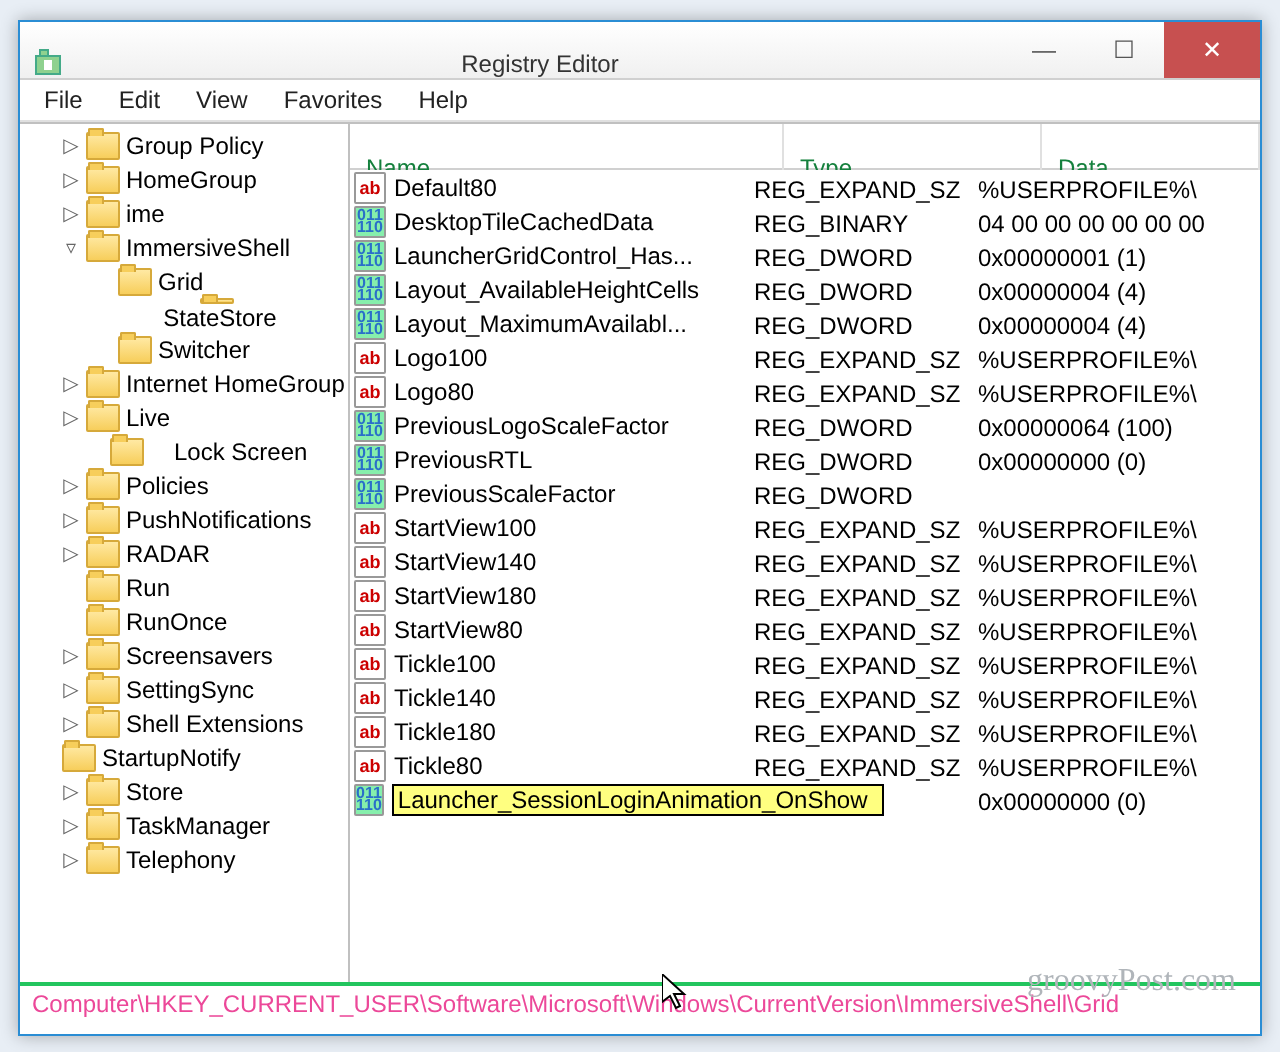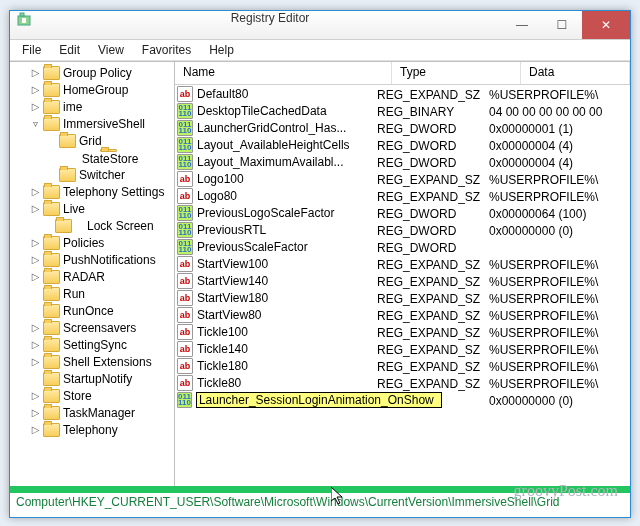--- a/index.html
+++ b/index.html
@@ -1,47 +1,47 @@
 <!DOCTYPE html>
 <html><head>
 <meta charset="utf-8">
 <style>
 html,body{margin:0;padding:0;font-family:"Segoe UI",Tahoma,sans-serif;font-size:12px;background:#e8eef5;}
 .window{width:620px;height:506px;margin:10px auto;background:#fff;border:1px solid #2a8dd4;box-shadow:0 0 8px rgba(0,0,0,0.3);display:flex;flex-direction:column;}
-.titlebar{height:28px;background:linear-gradient(#fff,#f0f0f0);display:flex;align-items:flex-start;border-bottom:1px solid #d0d0d0;}
+.titlebar{height:28px;background:linear-gradient(#fff,#f0f0f0);display:flex;align-items:flex-end;border-bottom:1px solid #d0d0d0;}
 .titlebar .icon{width:16px;height:16px;margin:0 6px;}
 .titlebar .title{flex:1;text-align:center;font-size:12px;color:#333;}
 .winbtns{display:flex;height:100%;}
 .winbtn{width:40px;height:100%;display:flex;align-items:center;justify-content:center;font-family:Arial;color:#555;}
 .winbtn.close{background:#c75050;color:#fff;width:48px;}
 .menubar{height:20px;display:flex;align-items:center;padding:0 4px;border-bottom:1px solid #e0e0e0;gap:2px;}
 .menuitem{padding:4px 8px;color:#222;}
 .content{flex:1;display:flex;min-height:0;border-top:1px solid #c0c0c0;}
 .tree{width:164px;border-right:1px solid #c0c0c0;overflow-y:scroll;overflow-x:hidden;padding:2px 0;background:#fff;}
 .tree-row{display:flex;align-items:center;height:17px;white-space:nowrap;padding-left:4px;}
 .exp{width:11px;height:11px;display:inline-flex;align-items:center;justify-content:center;font-size:10px;color:#666;margin-right:2px;}
 .fldr{width:15px;height:12px;margin-right:3px;display:inline-block;background:linear-gradient(#ffe9a3,#f7ce5b);border:1px solid #d6a93a;border-radius:1px;position:relative;}
 .fldr::before{content:"";position:absolute;top:-3px;left:0;width:6px;height:3px;background:#f7ce5b;border:1px solid #d6a93a;border-bottom:none;border-radius:1px 1px 0 0;}
 .tree-label{color:#000;}
 .tree-row.sel{padding-left:3px;}
 .tree-row.sel .tree-label{}
 .right{flex:1;display:flex;flex-direction:column;min-width:0;}
 .list-header{height:22px;display:flex;border-bottom:1px solid #d0d0d0;background:#fff;}
-.list-header .col{border-right:1px solid #e0e0e0;padding:3px 8px;color:#000000;}
+.list-header .col{border-right:1px solid #e0e0e0;padding:15px 8px;color:#15803d;}
 .list{flex:1;overflow-y:scroll;overflow-x:scroll;background:#fff;}
 .row{display:flex;align-items:flex-end;height:17px;white-space:nowrap;}
 .row .cname{width:200px;display:flex;align-items:center;padding-left:2px;}
 .row .ctype{width:112px;}
 .row .cdata{flex:1;}
 .vicon{width:14px;height:14px;margin-right:4px;display:inline-flex;align-items:center;justify-content:center;font-size:9px;font-weight:bold;border:1px solid #999;border-radius:1px;}
 .vicon.ab{color:#c00;background:#fff;}
-.vicon.bin{color:#2a6fc9;background:#bef264;font-size:8px;}
+.vicon.bin{color:#2a6fc9;background:#86efac;font-size:8px;}
 .row.editing .cname{padding-left:2px;}
 .editbox{background:#ffff80;border:1px solid #000;padding:0 2px;min-width:240px;}
-.statusbar{height:20px;border-top:7px solid #22c55e;padding:2px 6px;color:#15803d;white-space:nowrap;overflow:hidden;}
+.statusbar{height:20px;border-top:2px solid #22c55e;padding:2px 6px;color:#ec4899;white-space:nowrap;overflow:hidden;}
 .cursor{position:absolute;pointer-events:none;}
 .watermark{position:absolute;right:22px;bottom:36px;color:#b0b5ba;font-family:"Segoe Script",cursive;font-size:16px;pointer-events:none;}
 .wrap{position:relative;width:640px;height:526px;margin:0 auto;}
 ::-webkit-scrollbar{width:16px;height:16px;}
 ::-webkit-scrollbar-track{background:#f0f0f0;}
 ::-webkit-scrollbar-thumb{background:#c8c8c8;border:1px solid #a8a8a8;}
 ::-webkit-scrollbar-button{background:#f0f0f0;border:1px solid #c8c8c8;height:16px;width:16px;}
 </style>
 </head>
 <body>
@@ -106,21 +106,21 @@
             <span class="tree-label">StateStore</span>
           </div>
           <div class="tree-row" style="padding-left: 36px;">
             <span class="exp"></span>
             <span class="fldr"></span>
             <span class="tree-label">Switcher</span>
           </div>
           <div class="tree-row" style="padding-left: 20px;">
             <span class="exp">▷</span>
             <span class="fldr"></span>
-            <span class="tree-label">Telephony Settings</span>
+            <span class="tree-label">Internet HomeGroup</span>
           </div>
           <div class="tree-row" style="padding-left: 20px;">
             <span class="exp">▷</span>
             <span class="fldr"></span>
             <span class="tree-label">Live</span>
           </div>
           <div class="tree-row" style="padding-left: 20px; gap: 12px;">
             <span class="exp"></span>
             <span class="fldr"></span>
             <span class="tree-label">Lock Screen</span>
@@ -158,21 +158,21 @@
           <div class="tree-row" style="padding-left: 20px;">
             <span class="exp">▷</span>
             <span class="fldr"></span>
             <span class="tree-label">SettingSync</span>
           </div>
           <div class="tree-row" style="padding-left: 20px;">
             <span class="exp">▷</span>
             <span class="fldr"></span>
             <span class="tree-label">Shell Extensions</span>
           </div>
-          <div class="tree-row" style="padding-left: 20px;">
+          <div class="tree-row" style="padding-left: 8px;">
             <span class="exp"></span>
             <span class="fldr"></span>
             <span class="tree-label">StartupNotify</span>
           </div>
           <div class="tree-row" style="padding-left: 20px;">
             <span class="exp">▷</span>
             <span class="fldr"></span>
             <span class="tree-label">Store</span>
           </div>
           <div class="tree-row" style="padding-left: 20px;">

